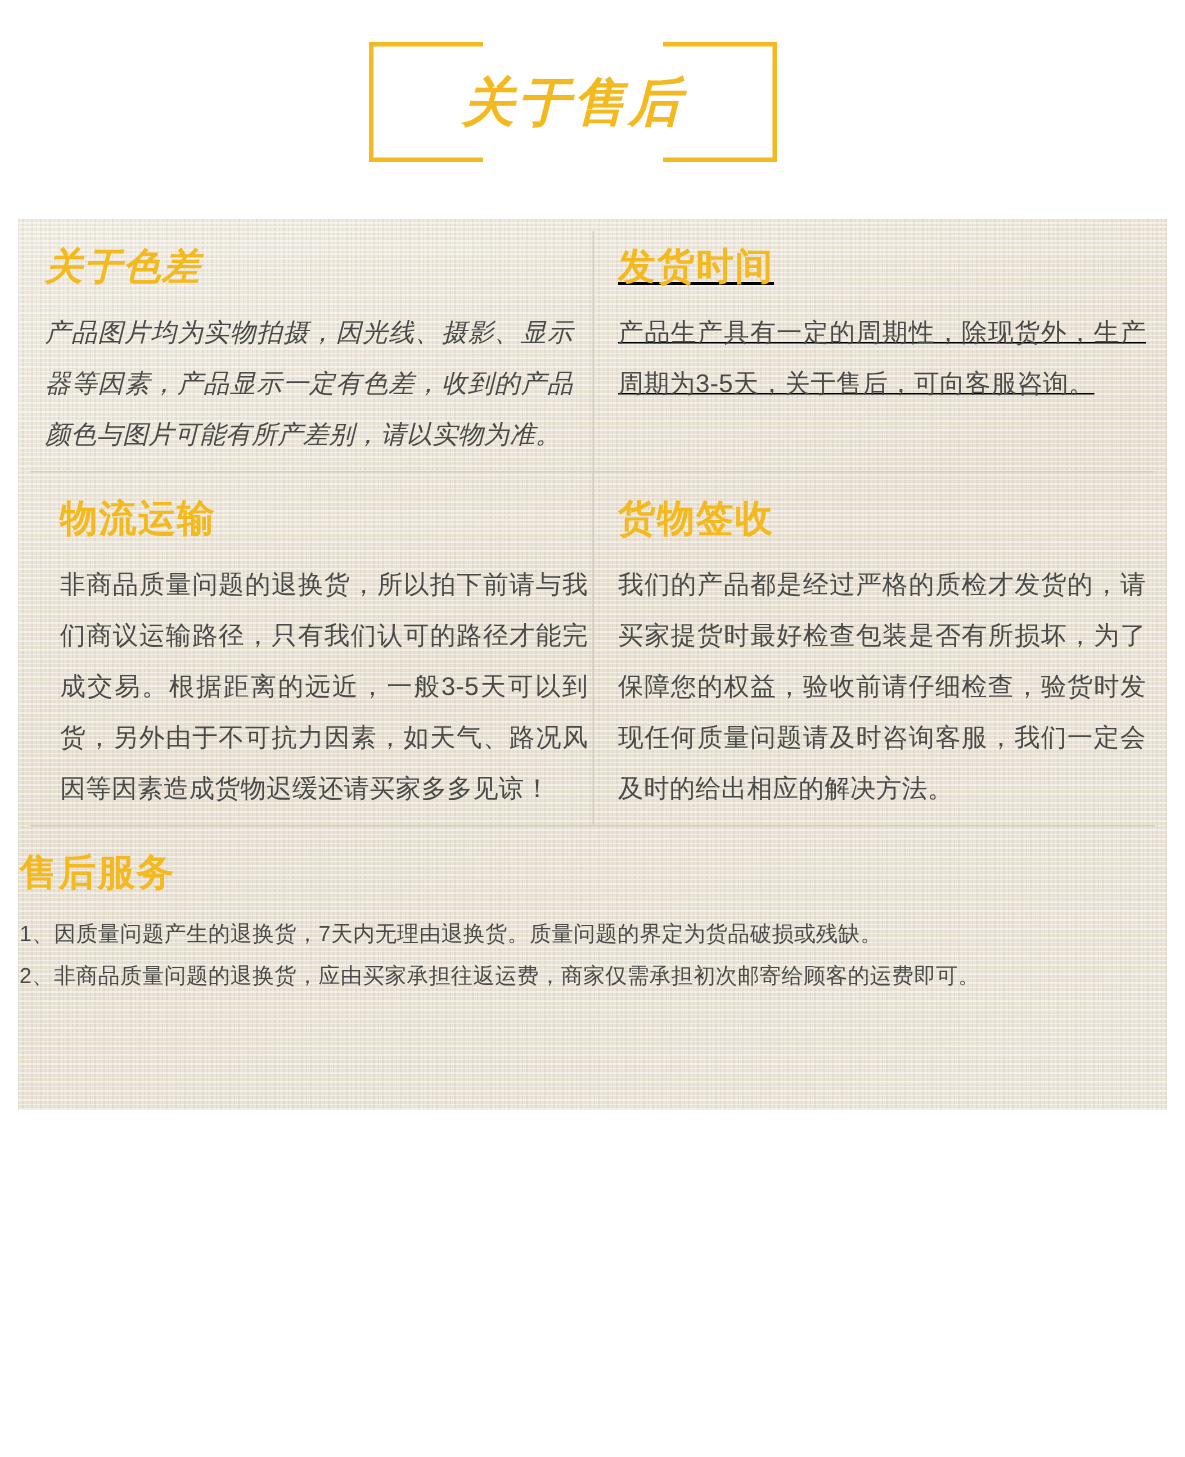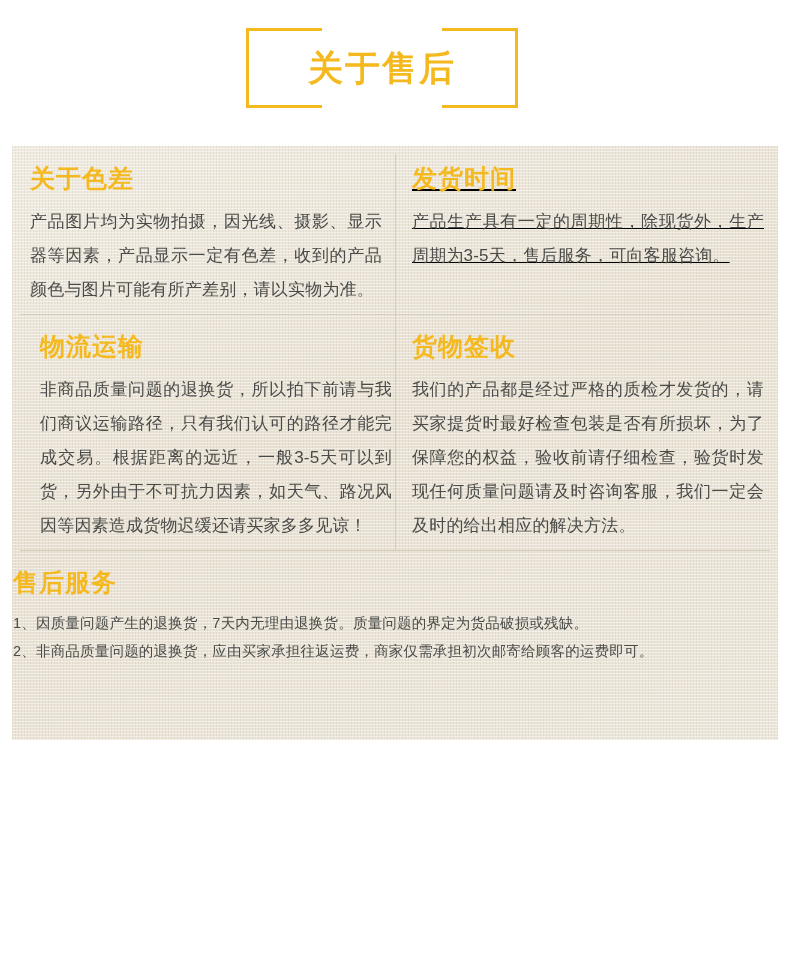--- a/index.html
+++ b/index.html
@@ -63,20 +63,21 @@
     width: 272px;
     height: 80px;
     display: flex;
     align-items: center;
     justify-content: center;
     font-size: 35px;
     font-weight: bold;
     color: #f5b920;
     letter-spacing: 2px;
     z-index: 3;
+    font-style: italic;
   }
 
   
   .panel {
     position: absolute;
     left: 12px;
     top: 146px;
     width: 766px;
     height: 594px;
     background-color: #ece6da;
@@ -113,21 +114,21 @@
     position: absolute;
     background: #d6cfc0;
   }
   .div-v {
     width: 1px;
   }
   .div-h {
     height: 1px;
   }
 
-  .c1 { left: 18px;  top: 20px;  width: 352px; }
+  .c1 { left: 18px;  top: 20px;  width: 352px; font-style: italic; }
   .c2 { left: 400px; top: 20px;  width: 352px; text-decoration: underline; }
   .c3 { left: 28px;  top: 188px; width: 352px; }
   .c4 { left: 400px; top: 188px; width: 352px; }
   .c5 { left: 1px;  top: 424px; width: 734px; }
 
   .c5 .cell-body-list {
     margin: 0;
     padding: 0;
     list-style: none;
   }
@@ -166,21 +167,21 @@
     <div class="divider div-h" style="left:8px; top:404px; width:750px;"></div>
     <div class="divider div-v" style="left:383px; top:168px; height:236px;"></div>
 
     <div class="cell c1">
       <h2 class="cell-title">关于色差</h2>
       <p class="cell-body">产品图片均为实物拍摄，因光线、摄影、显示器等因素，产品显示一定有色差，收到的产品颜色与图片可能有所产差别，请以实物为准。</p>
     </div>
 
     <div class="cell c2">
       <h2 class="cell-title">发货时间</h2>
-      <p class="cell-body">产品生产具有一定的周期性，除现货外，生产周期为3-5天，售后服务，可向客服咨询。</p>
+      <p class="cell-body">产品生产具有一定的周期性，除现货外，生产周期为3-5天，关于售后，可向客服咨询。</p>
     </div>
 
     <div class="cell c3">
       <h2 class="cell-title">物流运输</h2>
       <p class="cell-body">非商品质量问题的退换货，所以拍下前请与我们商议运输路径，只有我们认可的路径才能完成交易。根据距离的远近，一般3-5天可以到货，另外由于不可抗力因素，如天气、路况风因等因素造成货物迟缓还请买家多多见谅！</p>
     </div>
 
     <div class="cell c4">
       <h2 class="cell-title">货物签收</h2>
       <p class="cell-body">我们的产品都是经过严格的质检才发货的，请买家提货时最好检查包装是否有所损坏，为了保障您的权益，验收前请仔细检查，验货时发现任何质量问题请及时咨询客服，我们一定会及时的给出相应的解决方法。</p>

